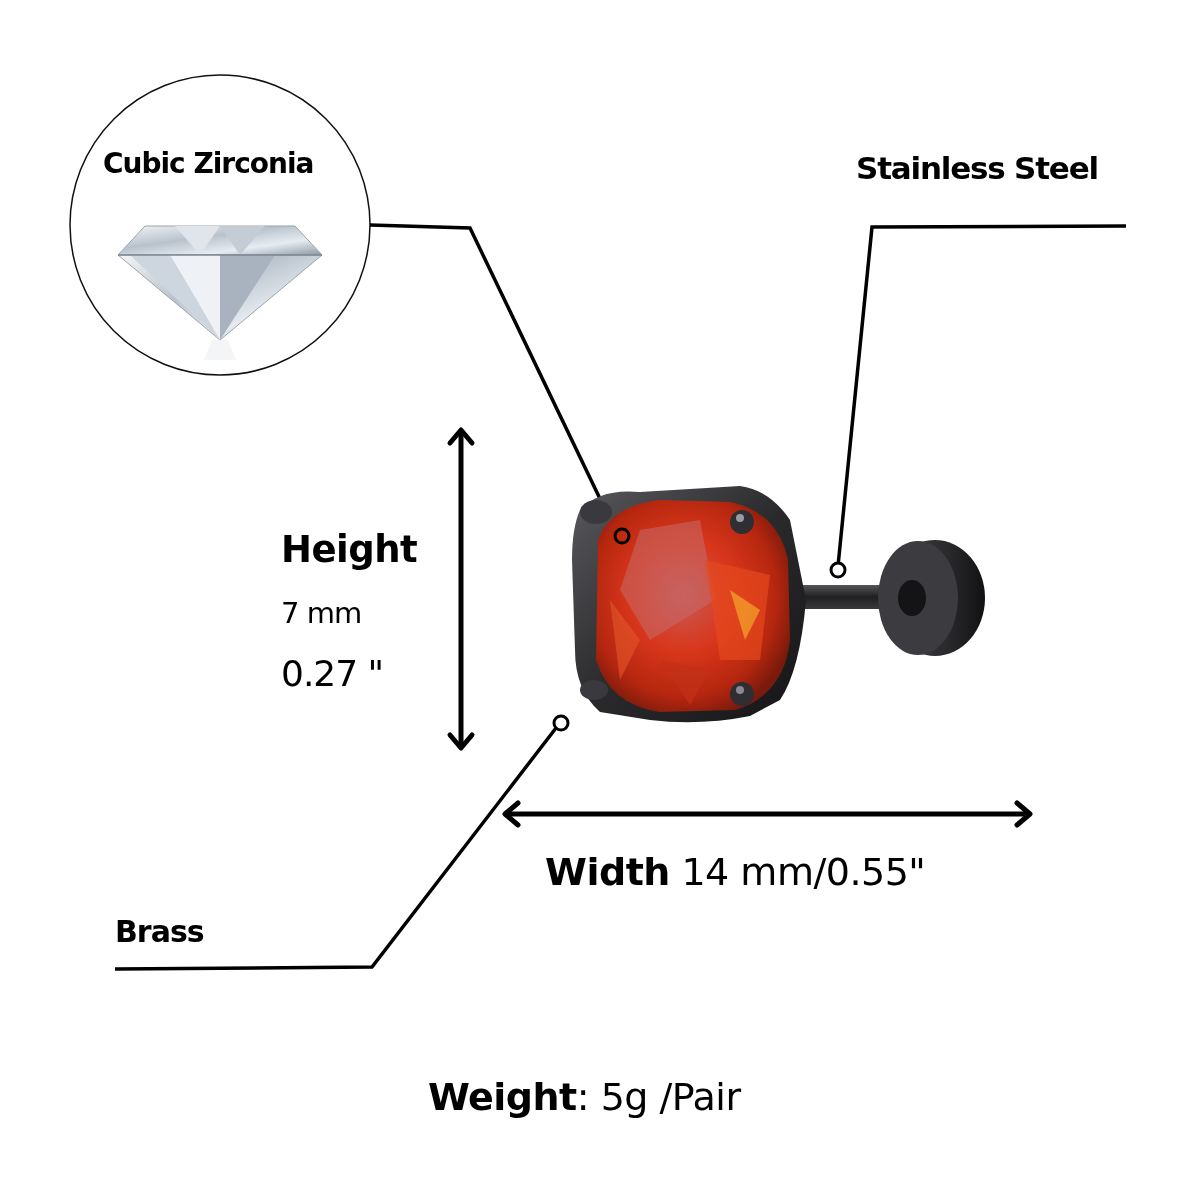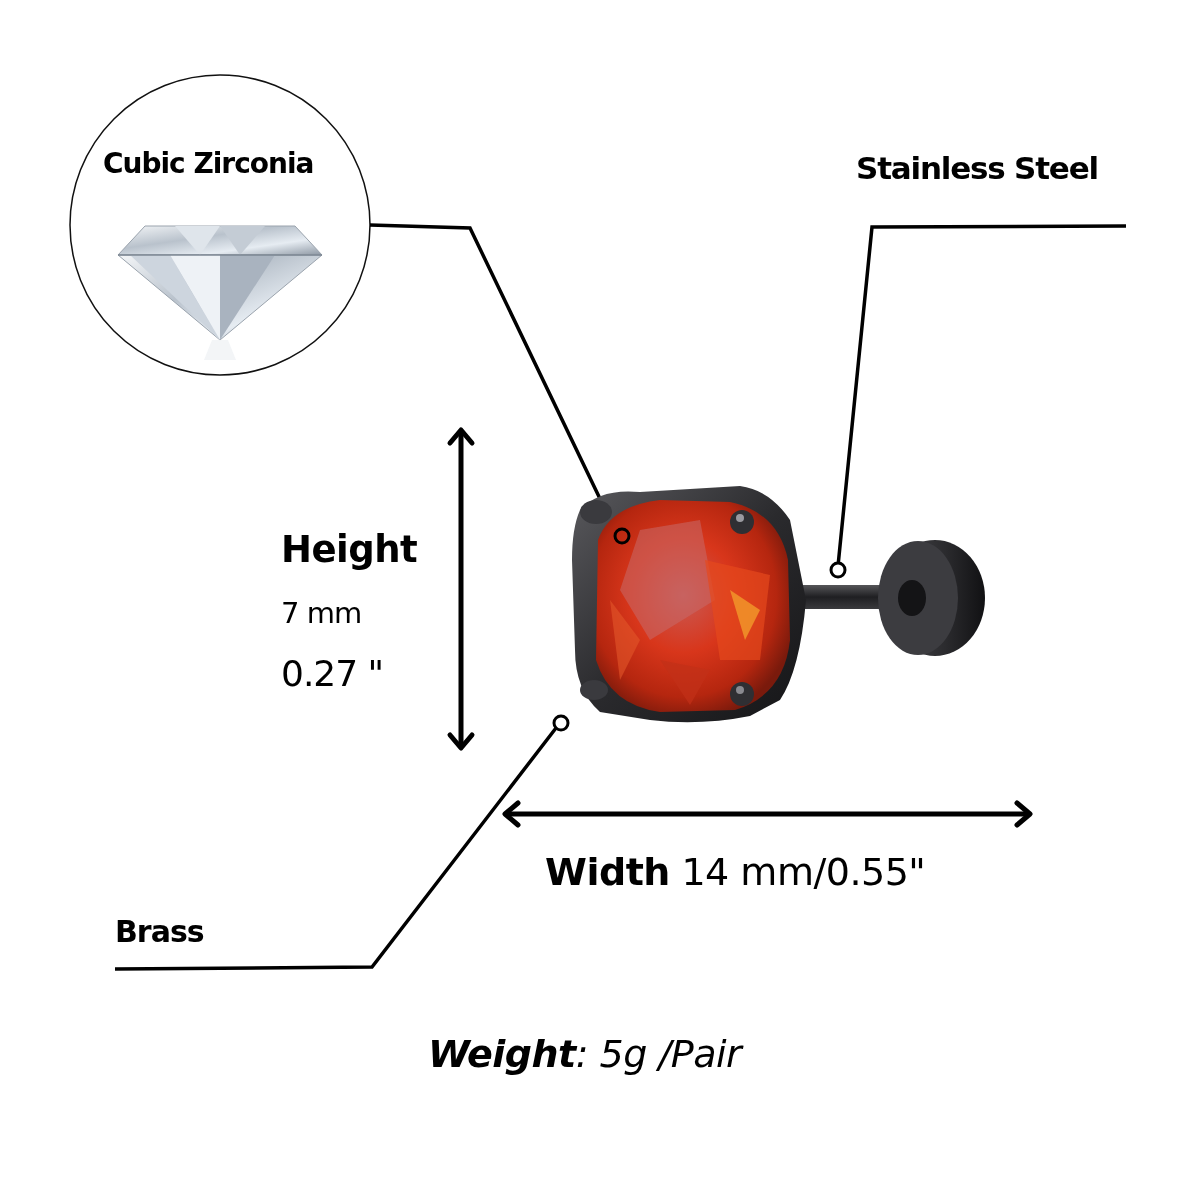--- a/index.html
+++ b/index.html
@@ -30,21 +30,21 @@
 
     #cz-label   { left: 103px; top: 147px; font-size: 28px; letter-spacing: -1px; }
     #ss-label   { left: 856px; top: 150px; font-size: 31px; letter-spacing: -1.2px; }
     #brass-label{ left: 115px; top: 893px; font-size: 30px; letter-spacing: -1px; margin-top: 21px; }
 
     #height-title { left: 281px; top: 528px; font-size: 37px; letter-spacing: -0.5px; text-align: right; }
     #height-mm    { left: 281px; top: 596px; font-size: 29px; letter-spacing: -1px; }
     #height-in    { left: 281px; top: 653px; font-size: 36px; letter-spacing: -1px; }
 
     #width-line   { left: 545px; top: 850px; font-size: 38px; }
-    #weight-line  { left: 428px; top: 1032px; font-size: 38px; font-style: italic; }
+    #weight-line  { left: 428px; top: 1075px; font-size: 38px; }
 
     svg { position: absolute; left: 0; top: 0; }
   </style>
 </head>
 <body>
 
 <div class="canvas">
 
   <svg width="1200" height="1200" viewBox="0 0 1200 1200">
     <defs>

